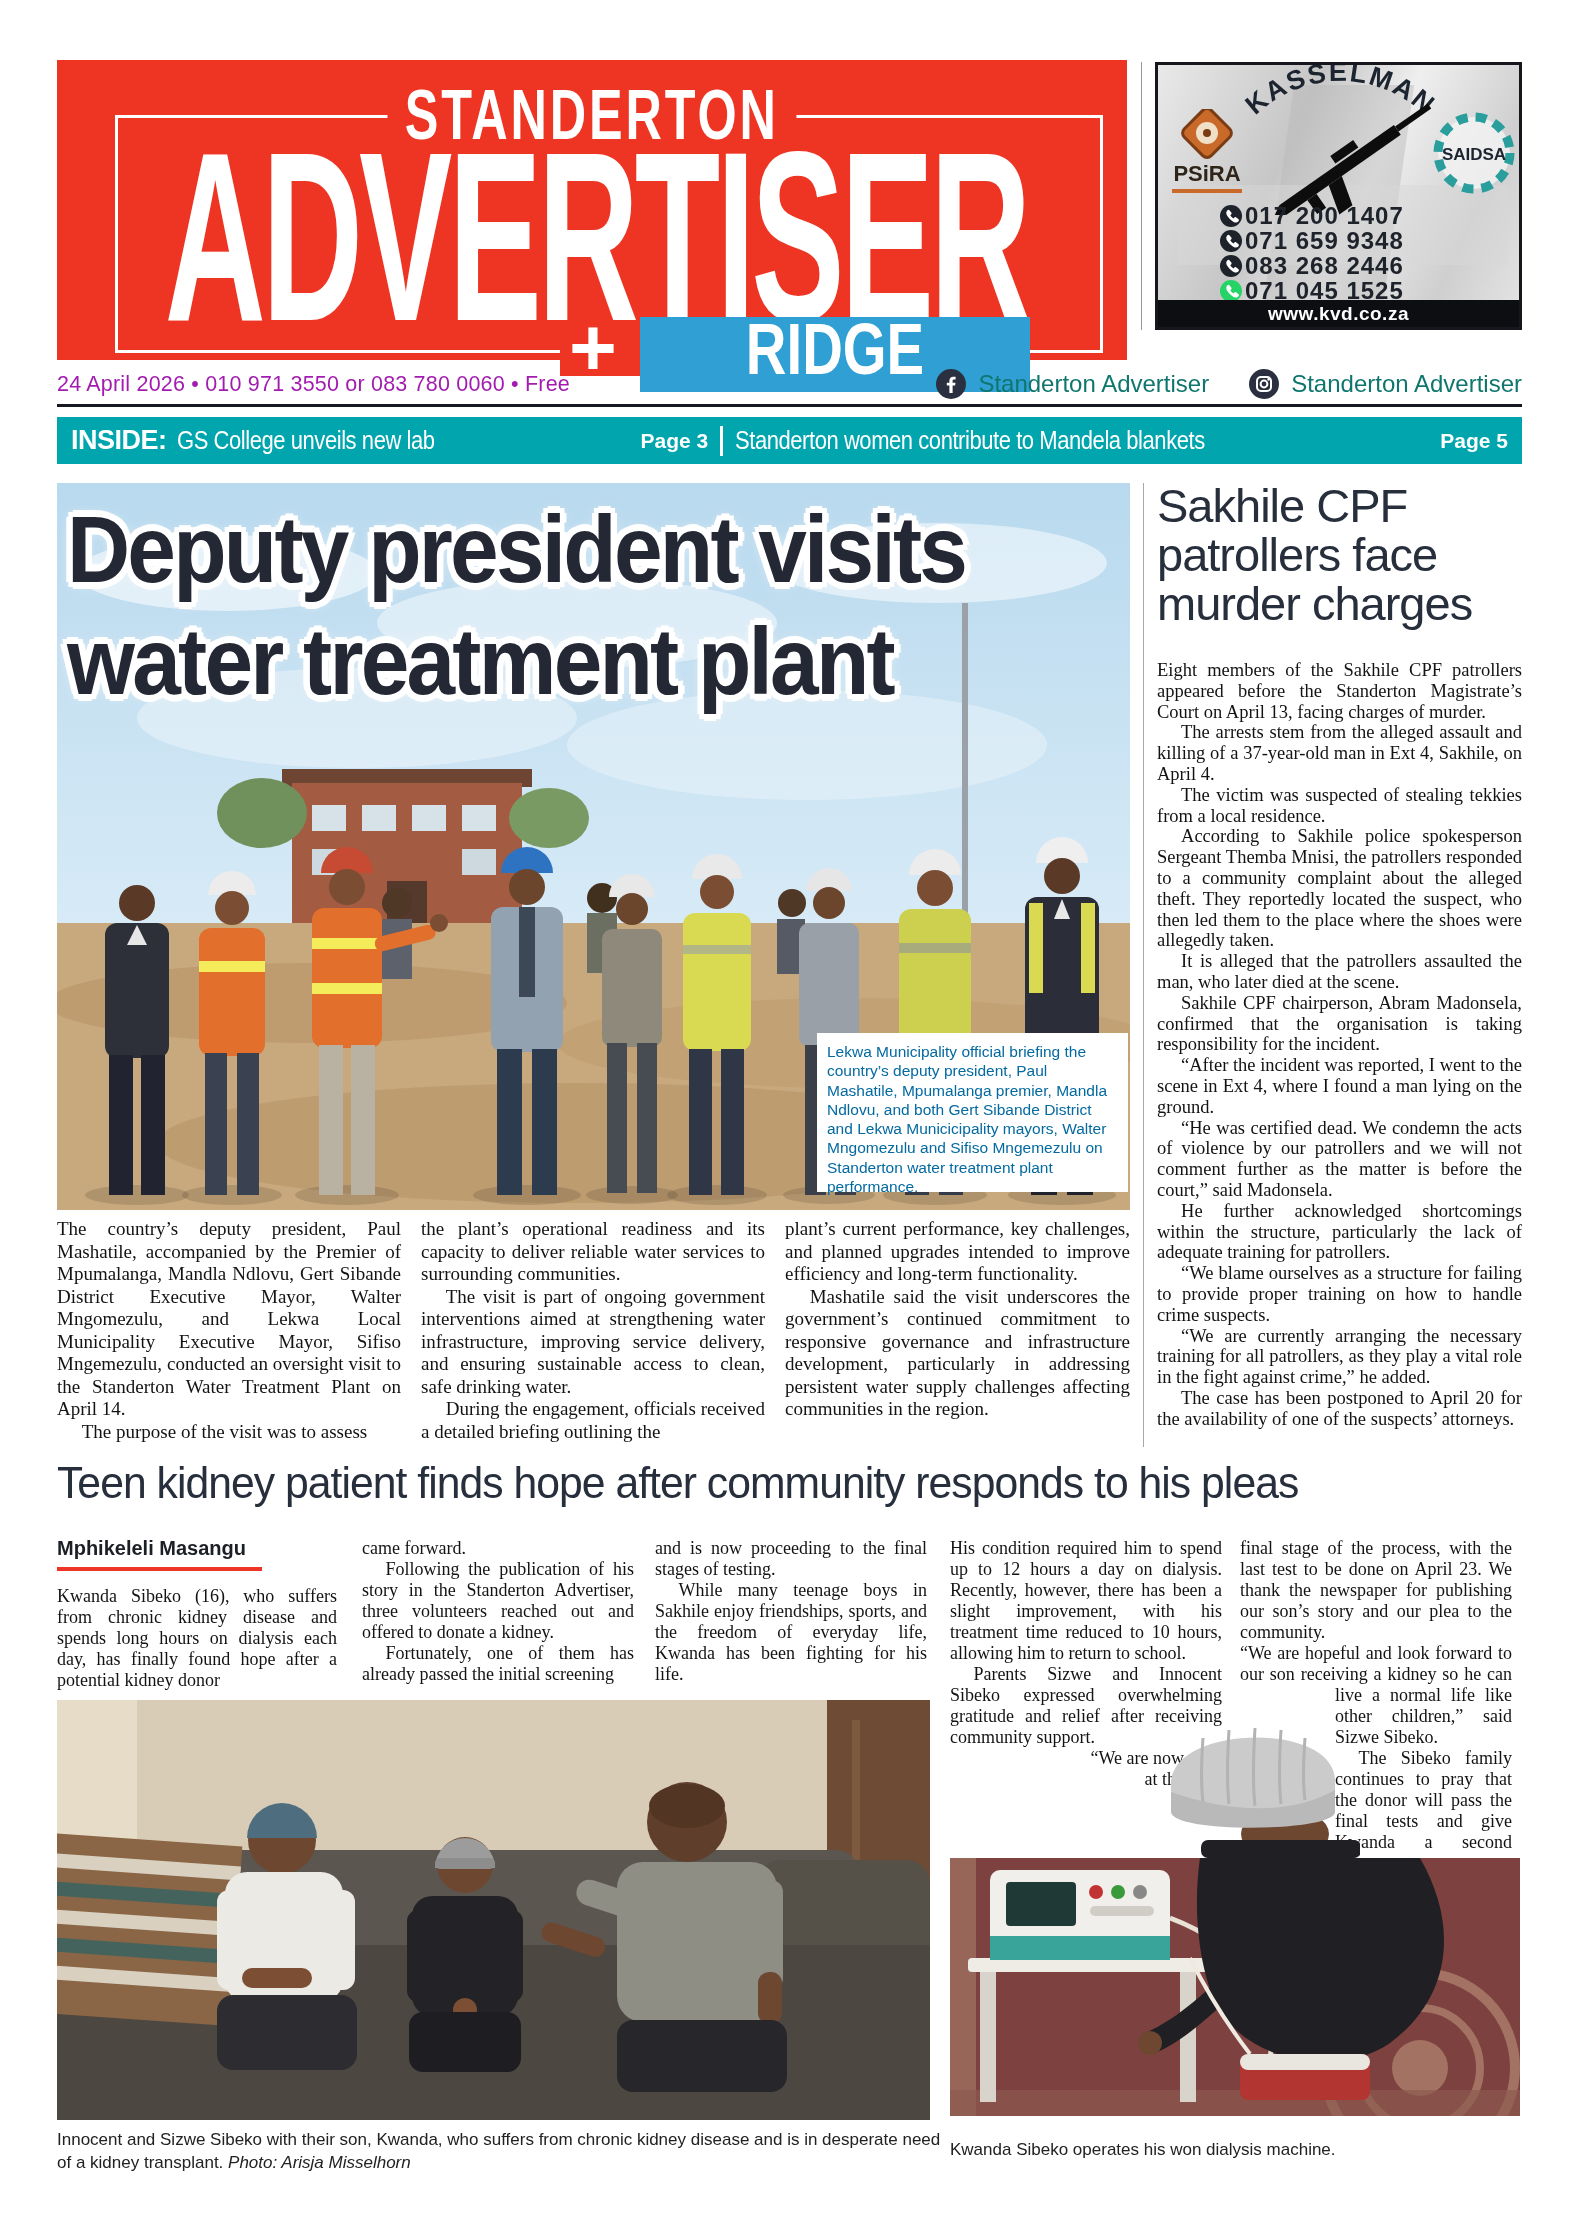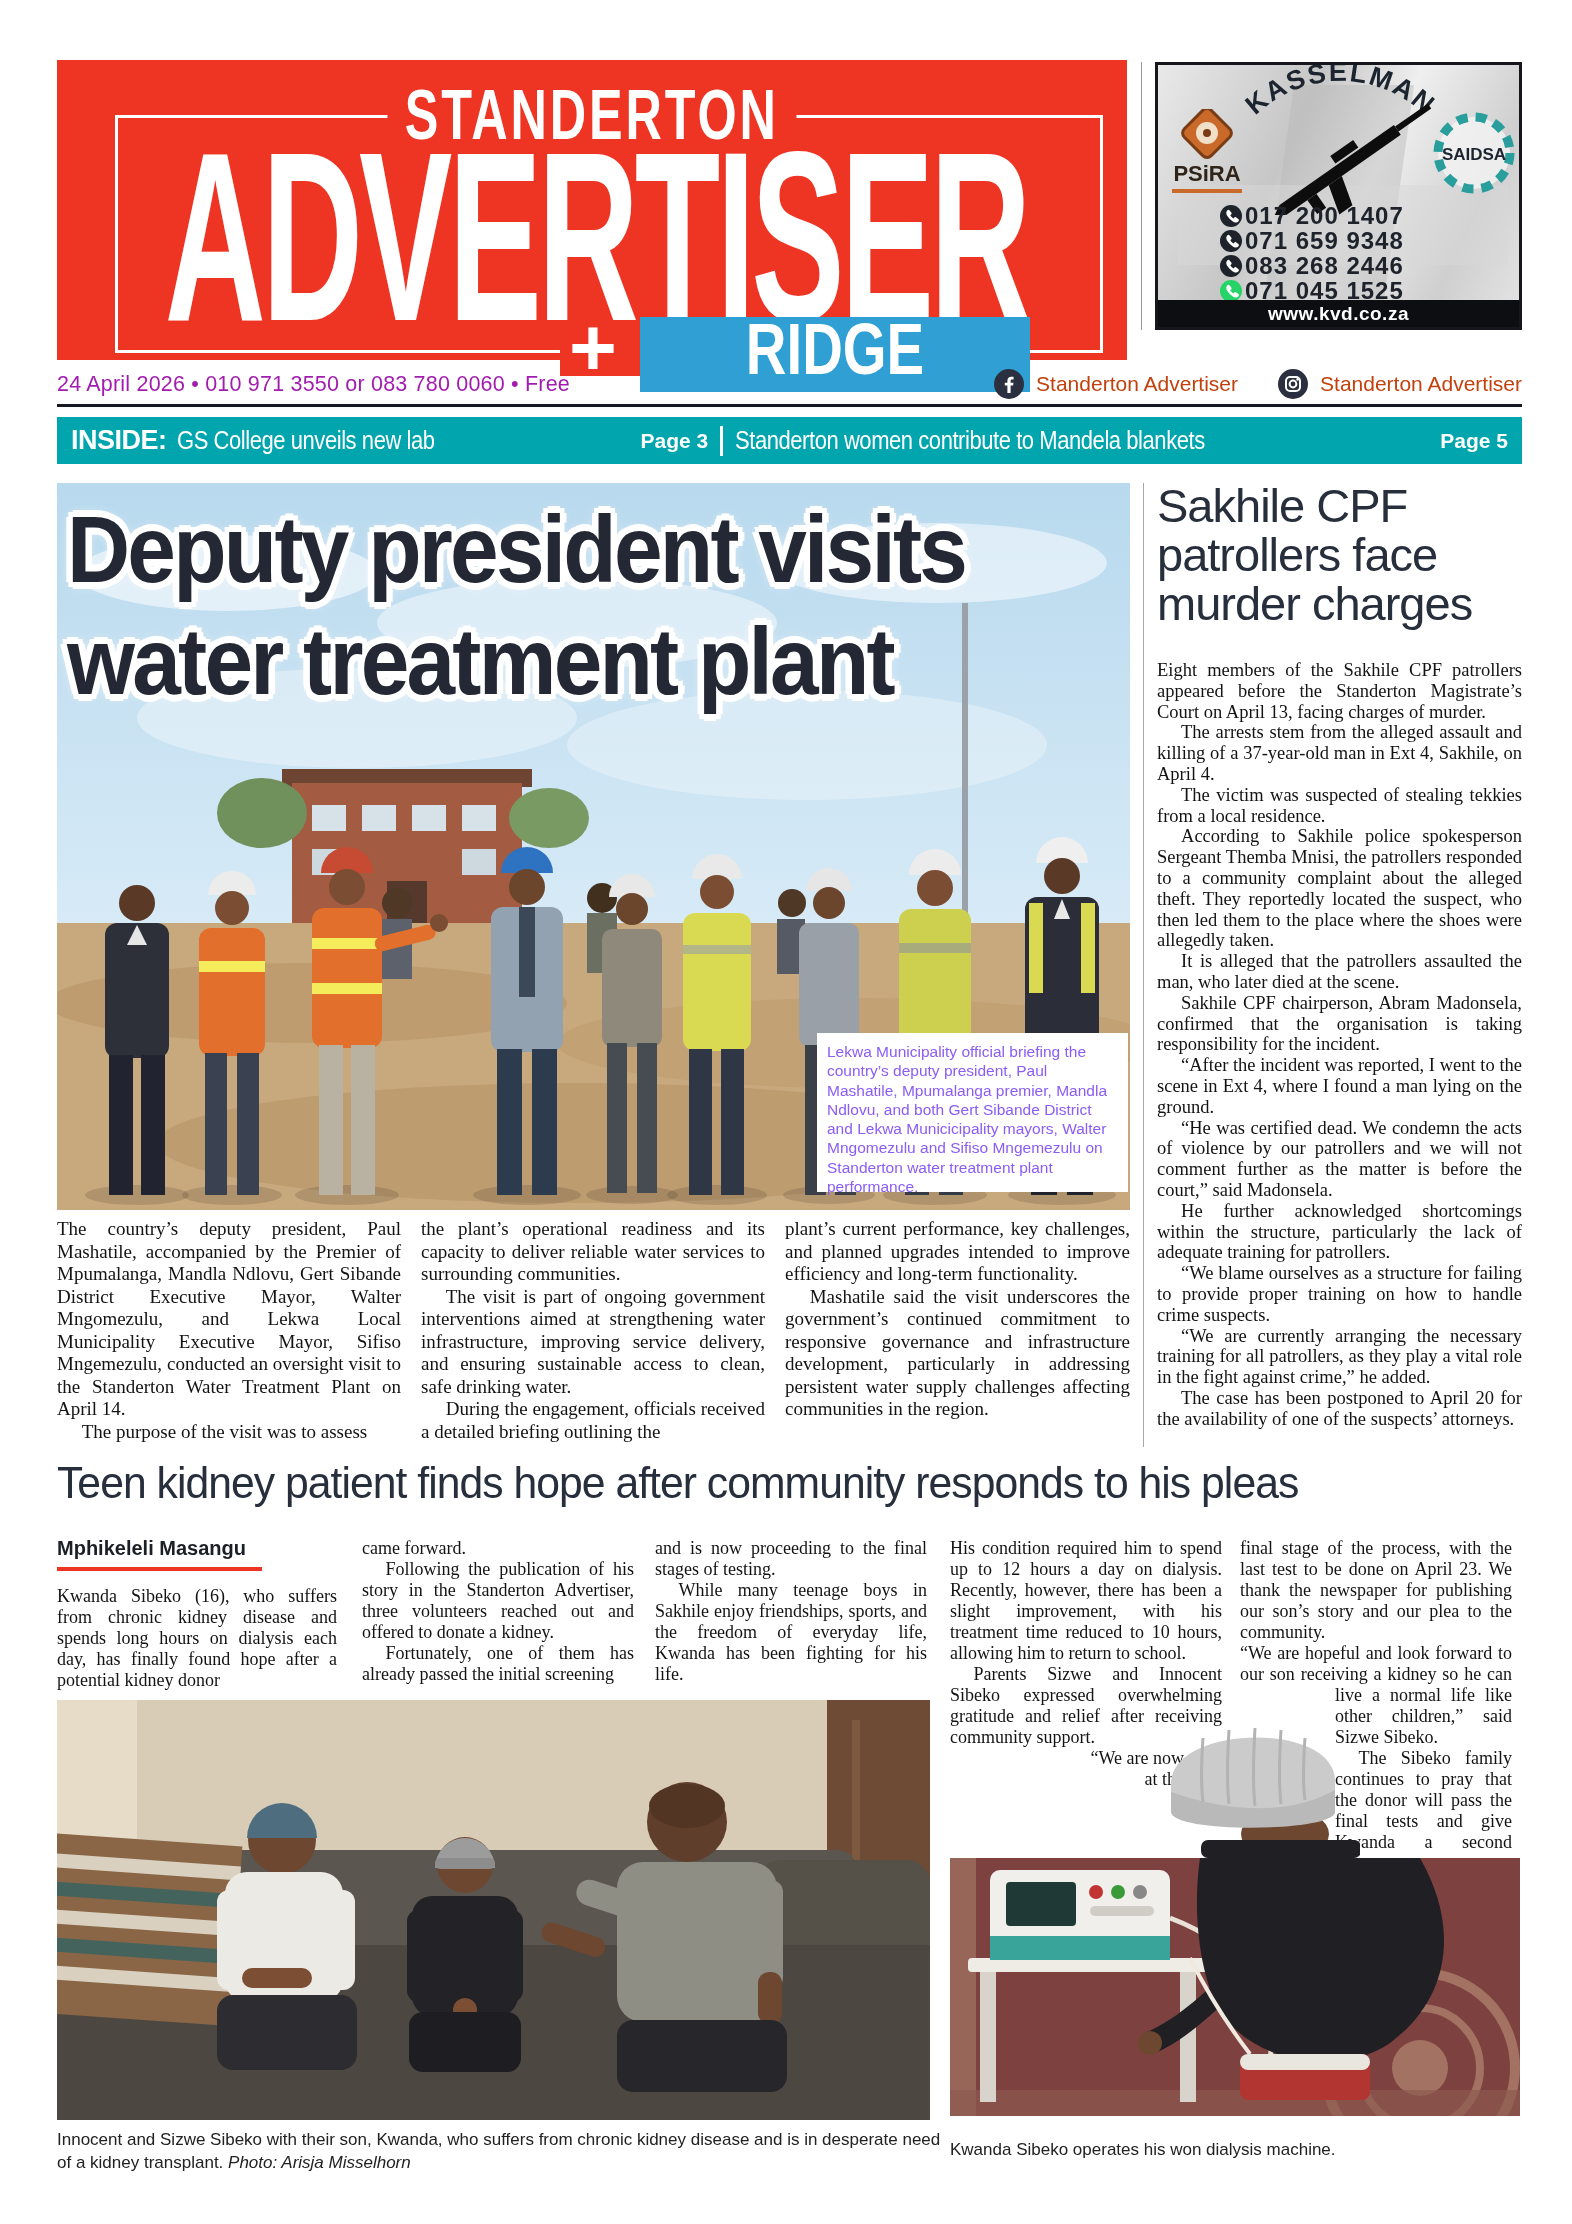--- a/index.html
+++ b/index.html
@@ -37,21 +37,21 @@
   .phones{position:absolute;left:62px;top:138px;width:300px}
   .phone-row{display:flex;align-items:center;gap:3px;height:25px}
   .phone-row .num{font-weight:bold;font-size:24px;color:#1d222b;letter-spacing:1px}
   .ad-webbar{position:absolute;left:0;bottom:0;width:361px;height:27px;background:#0c0e12;
       color:#fff;text-align:center;font-weight:bold;font-size:19px;line-height:27px;letter-spacing:.5px}
 
   
   .dateline{left:57px;top:366px;width:1465px;height:36px;display:flex;align-items:center;justify-content:space-between}
   .date-text{font-size:21.5px;color:#a21caf;letter-spacing:.2px}
   .socials{display:flex;align-items:center;gap:12px}
-  .soc-label{font-size:21px;color:#c2410c}
+  .soc-label{font-size:24px;color:#0f766e}
   .soc-gap{width:16px}
   .black-rule{left:57px;top:404px;width:1465px;height:3px;background:#15181e}
 
   
   .inside-bar{left:57px;top:417px;width:1465px;height:47px;background:#00a5ae;color:#fff;
       display:flex;align-items:center;padding:0 14px}
   .inside-label{font-weight:bold;font-size:27px;letter-spacing:-.5px}
   .inside-story{font-size:25px;letter-spacing:-.5px;transform:scaleX(.88);transform-origin:left center;display:inline-block;white-space:nowrap}
   .inside-page{font-weight:bold;font-size:21px;white-space:nowrap}
   .inside-div{width:3px;height:30px;background:#fff;margin:0 12px}
@@ -60,21 +60,21 @@
 
   
   .main-photo{left:57px;top:483px;width:1073px;height:727px;overflow:hidden}
   .main-photo svg{display:block;width:100%;height:100%}
   .lead-headline{position:absolute;left:10px;top:10px;width:1063px;color:#232834;font-weight:bold;
       line-height:112px;font-size:95px;letter-spacing:-3px;white-space:nowrap}
   .lead-headline .hl{display:block;transform:scaleX(.92);transform-origin:left center;
       text-shadow:-5px -5px 0 #fff,5px -5px 0 #fff,-5px 5px 0 #fff,5px 5px 0 #fff,
                   -7px 0 0 #fff,7px 0 0 #fff,0 -7px 0 #fff,0 7px 0 #fff,0 0 14px rgba(255,255,255,.95)}
   .photo-caption{position:absolute;left:760px;top:550px;width:311px;height:159px;background:#fff;
-      padding:9px 10px;font-size:15.5px;line-height:19.3px;color:#8b5cf6}
+      padding:9px 10px;font-size:15.5px;line-height:19.3px;color:#0369a1}
 
   .bodytext{font-family:"Liberation Serif",serif;text-align:justify;color:#131313}
   .bodytext p{text-indent:1.3em}
   .bodytext p:first-child{text-indent:0}
   .lead-col{top:1218px;width:344px;font-size:19px;line-height:22.5px}
   .lc1{left:57px}.lc2{left:421px}.lc3{left:785px;width:345px}
 
   .col-divider{left:1143px;top:483px;width:1px;height:964px;background:#a8a8a8}
 
   

